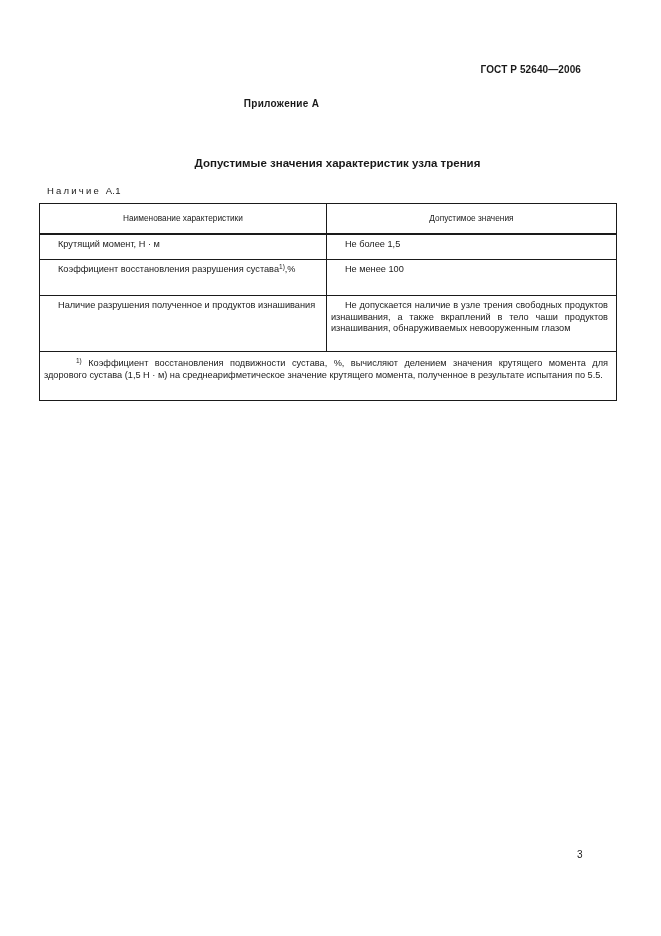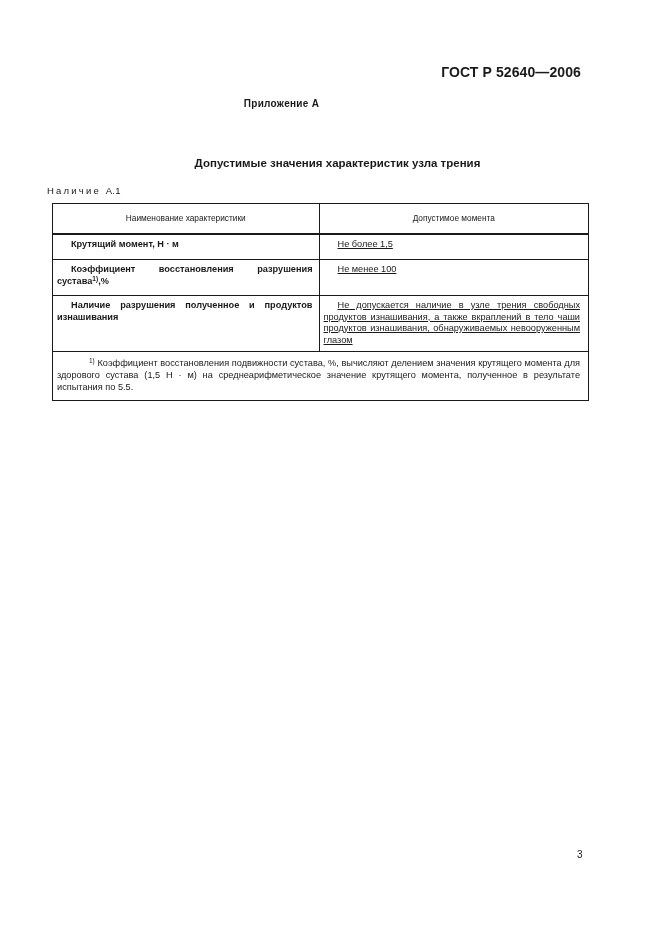--- a/index.html
+++ b/index.html
@@ -2,51 +2,51 @@
 <html><head>
   <meta charset="utf-8">
   <style>
     html, body { margin: 0; padding: 0; background: #ffffff; }
     body {
       width: 661px; height: 936px; position: relative; overflow: hidden;
       font-family: "Liberation Sans", "DejaVu Sans", sans-serif; color: #1a1a1a;
     }
     .doc-code {
       position: absolute; right: 80px; top: 64px;
-      font-size: 14px; font-weight: bold; letter-spacing: 0.1px;
+      font-size: 10px; font-weight: bold; letter-spacing: 0.1px;
     }
     .appendix {
       position: absolute; left: 0; width: 563px; top: 96px; text-align: center;
       font-size: 10px; font-weight: bold; line-height: 15px; letter-spacing: 0.3px;
     }
     .section-title {
       position: absolute; left: 7px; width: 661px; top: 157px; text-align: center;
       font-size: 11.5px; font-weight: bold;
     }
     .table-label {
       position: absolute; left: 47px; top: 185px;
       font-size: 9.5px; letter-spacing: 2.2px;
     }
     .table-label .num { letter-spacing: 0.2px; margin-top: 12px; }
     table.spec {
-      position: absolute; left: 52px; top: 203px; width: 537px;
+      position: absolute; left: 39px; top: 203px; width: 578px;
       border-collapse: collapse; font-size: 9.2px; line-height: 11.5px;
     }
     table.spec td, table.spec th {
       border: 1px solid #1a1a1a; vertical-align: top; padding: 0;
     }
     table.spec th {
       font-weight: normal; font-size: 8.3px; text-align: center; vertical-align: middle;
       height: 29px; border-bottom: 2px solid #1a1a1a;
     }
     table.spec .c1 { width: 266px; }
     table.spec .c2 { width: 269px; }
-    .cell { padding: 4px 6px 4px 4px; text-align: justify; font-weight: bold; }
+    .cell { padding: 4px 6px 4px 4px; text-align: justify; }
     .cell .ind { display: inline-block; width: 14px; }
-    .cell-right { padding: 4px 8px 4px 4px; text-align: justify; text-decoration: underline; }
+    .cell-right { padding: 4px 8px 4px 4px; text-align: justify; }
     tr.r1 td { height: 24px; }
     tr.r2 td { height: 35px; }
     tr.r3 td { height: 55px; }
     tr.foot td { height: 48px; }
     .foot-text { padding: 5px 8px 6px 4px; text-align: justify; line-height: 12px; }
     .foot-text .ind { display: inline-block; width: 32px; }
     sup { font-size: 6.5px; vertical-align: 3px; line-height: 0; }
     .page-num {
       position: absolute; left: 577px; top: 849px; font-size: 10px;
     }
@@ -64,21 +64,21 @@
 
 <div class="table-label">
   <span>Наличие</span>
   <span class="num">А.1</span>
 </div>
 
 <table class="spec">
   <thead>
     <tr>
       <th class="c1">Наименование характеристики</th>
-      <th class="c2">Допустимое момента</th>
+      <th class="c2">Допустимое значения</th>
     </tr>
   </thead>
   <tbody>
     <tr class="r1">
       <td>
         <div class="cell"><span class="ind"></span><span>Крутящий момент, Н · м</span></div>
       </td>
       <td>
         <div class="cell-right"><span class="ind" style="display:inline-block;width:14px"></span><span>Не более 1,5</span></div>
       </td>

